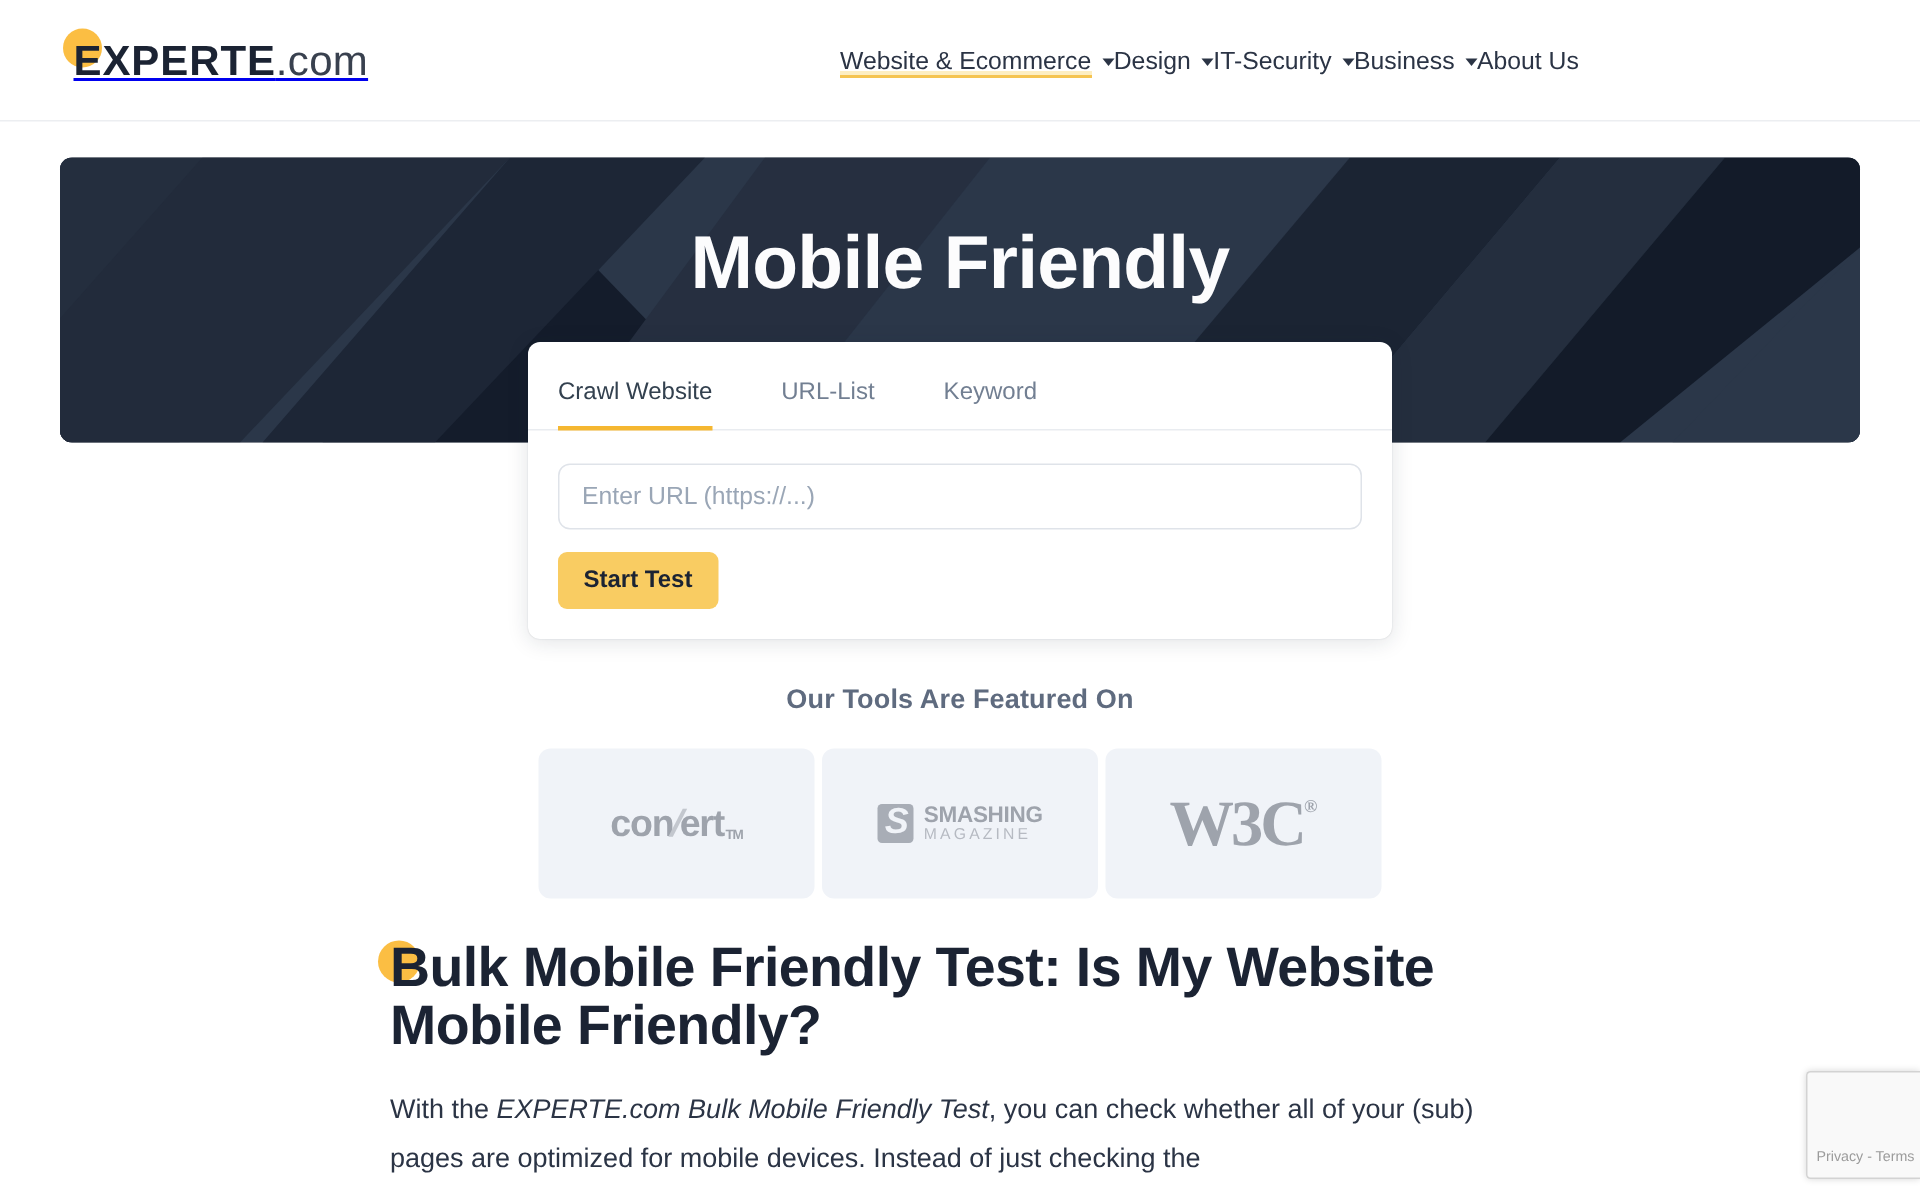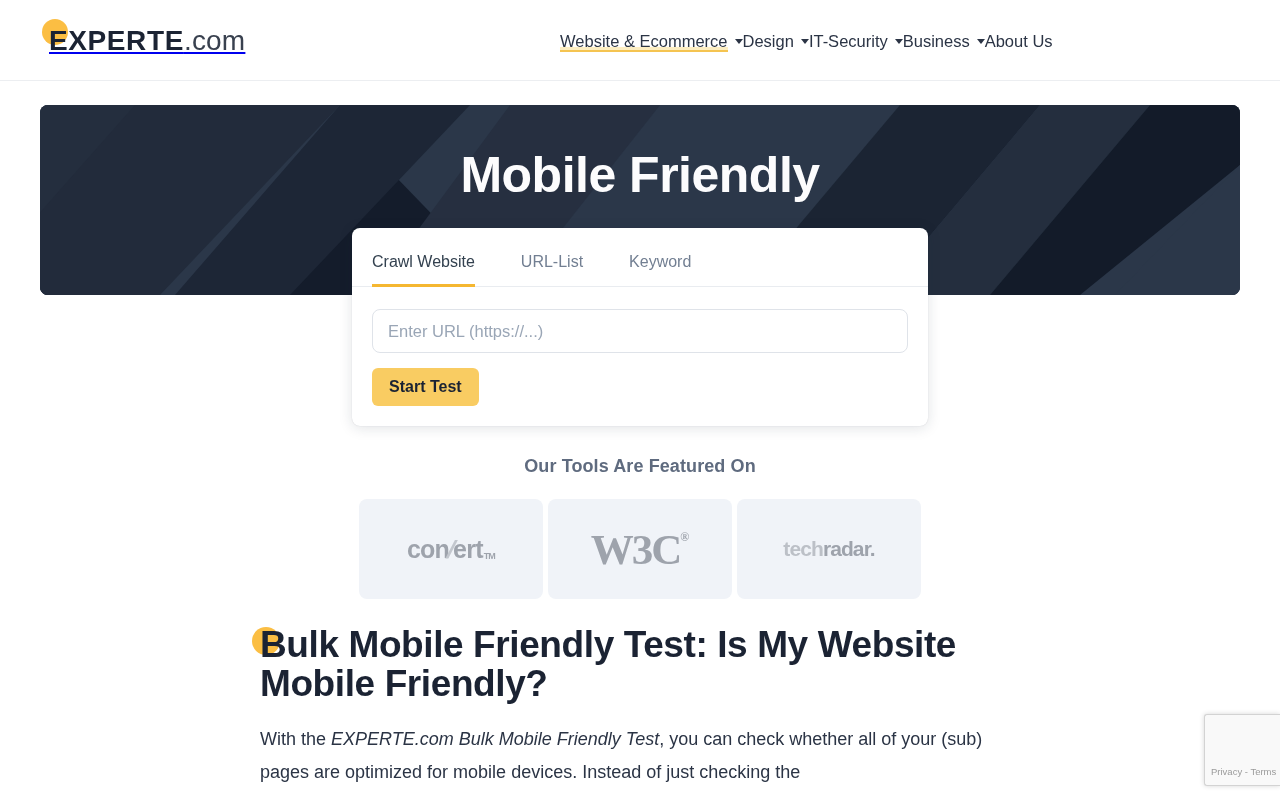--- a/index.html
+++ b/index.html
@@ -360,33 +360,37 @@
 
     <div class="logo-card">
       <div class="brand brand-convert">
         <span>con</span>
           <span class="slash">/</span>
           <span>ert</span>
           <span class="tm">TM</span>
       </div>
     </div>
 
+    <div class="logo-card">
+      <div class="brand brand-smashing">
+        <span class="sm-mark"></span>
+        <span class="sm-text">
+          <div class="sm-top">SMASHING</div>
+          <div class="sm-bot">MAGAZINE</div>
+        </span>
+      </div>
+    </div>
 
     <div class="logo-card">
       <div class="brand brand-w3c">
         <span>W3C</span>
           <span class="reg">®</span>
       </div>
     </div>
 
-    <div class="logo-card">
-      <div class="brand brand-techradar">
-        <span class="tr-light">tech</span><span class="tr-dark">radar.</span>
-      </div>
-    </div>
 
   </div>
 </div>
 
 <div class="article">
   <div class="h1-wrap">
     <span class="h1-dot"></span>
     <h1>Bulk Mobile Friendly Test: Is My Website Mobile Friendly?</h1>
   </div>
   <p><span>With the </span><em>EXPERTE.com Bulk Mobile Friendly Test</em><span>, you can check whether all of your (sub) pages are optimized for mobile devices. Instead of just checking the</span></p>

